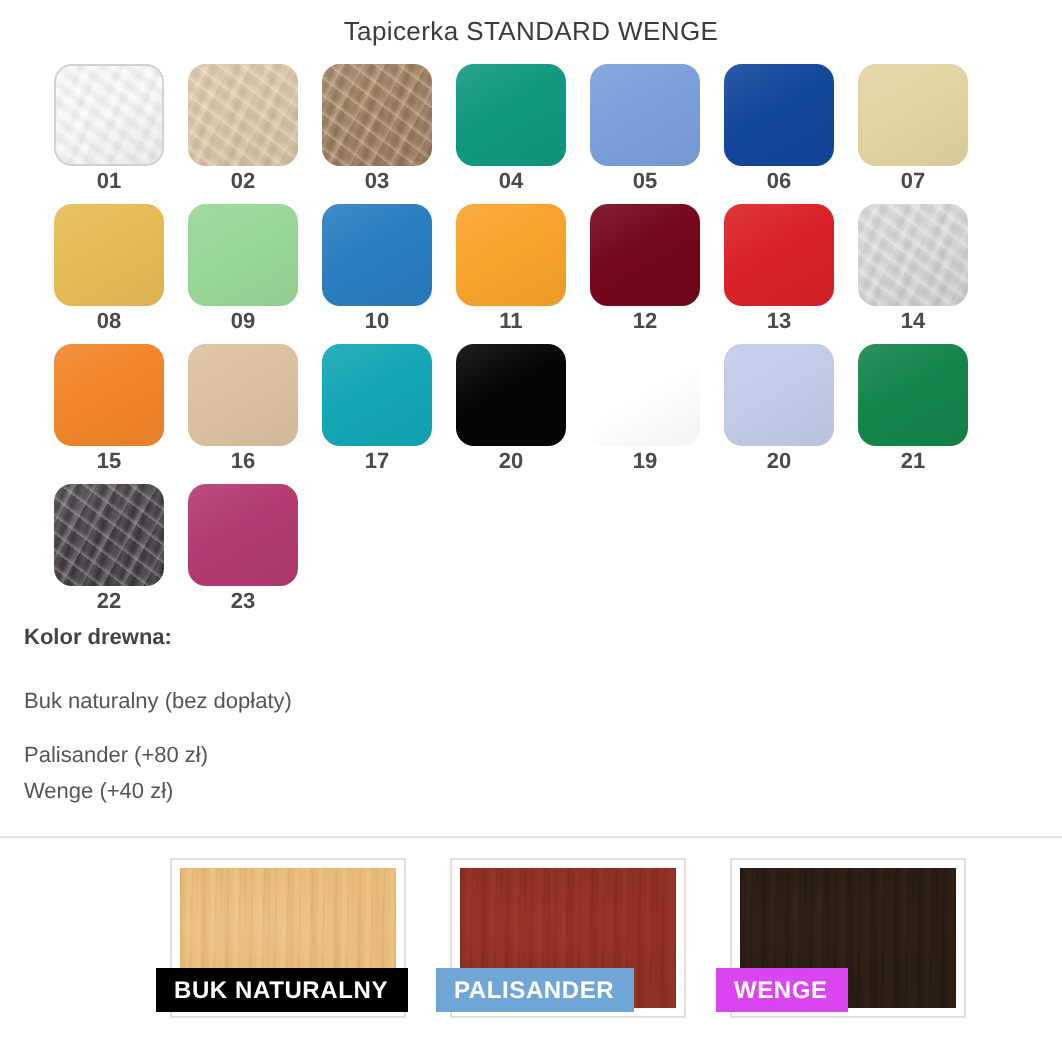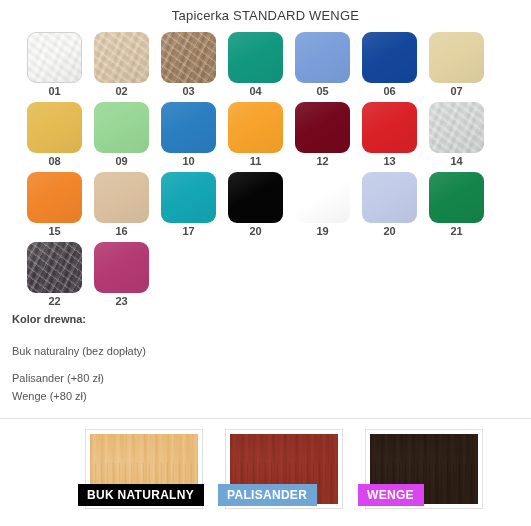--- a/index.html
+++ b/index.html
@@ -318,21 +318,21 @@
         </div>
         <div class="swatch-label">23</div>
       </div>
     </div>
   </div>
 
 <div id="wood-heading">Kolor drewna:</div>
 
 <div class="wood-option" id="wood-option-0">Buk naturalny (bez dopłaty)</div>
 <div class="wood-option" id="wood-option-1">Palisander (+80 zł)</div>
-<div class="wood-option" id="wood-option-2">Wenge (+80 zł)</div>
+<div class="wood-option" id="wood-option-2">Wenge (+40 zł)</div>
 
 <div id="section-divider"></div>
 
 <div id="wood-samples">
     <div class="wood-sample" id="wood-sample-0">
       <div class="wood-frame">
         <div class="wood-swatch" style="background: rgb(232, 185, 120);">
           <div class="wgrain" style="background-image: repeating-linear-gradient(91deg, rgba(207, 154, 83, 0.333) 0px, transparent 1px, transparent 3px, rgba(243, 211, 162, 0.267) 4px, transparent 6px), repeating-linear-gradient(88deg, transparent 0px, rgba(207, 154, 83, 0.2) 2px, transparent 5px, rgba(243, 211, 162, 0.2) 8px, transparent 11px), radial-gradient(120% 60% at 30% 40%, rgba(243, 211, 162, 0.333) 0%, transparent 60%);"></div>
         </div>
       </div>

